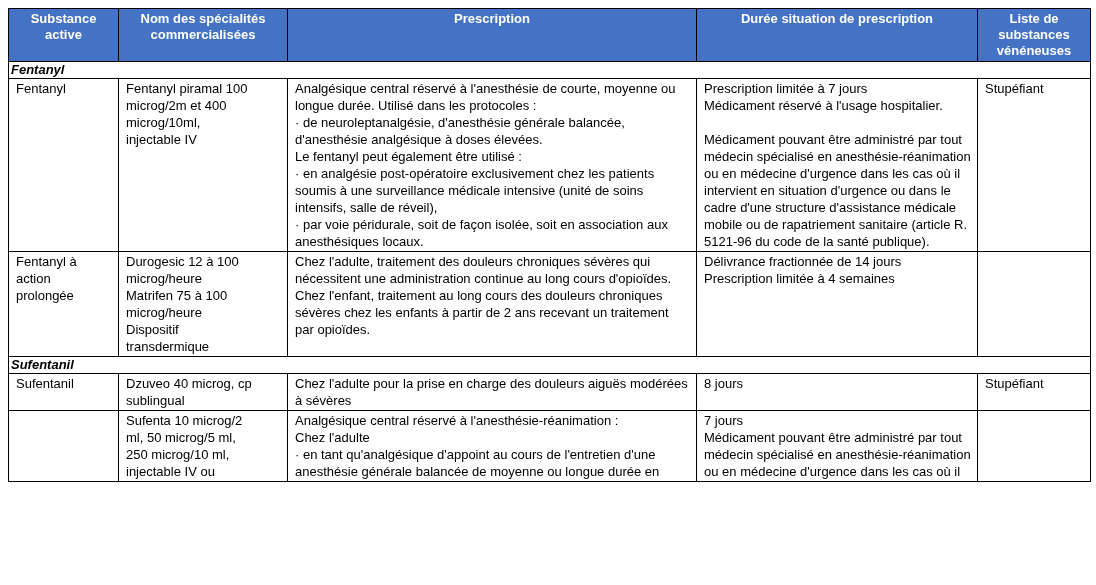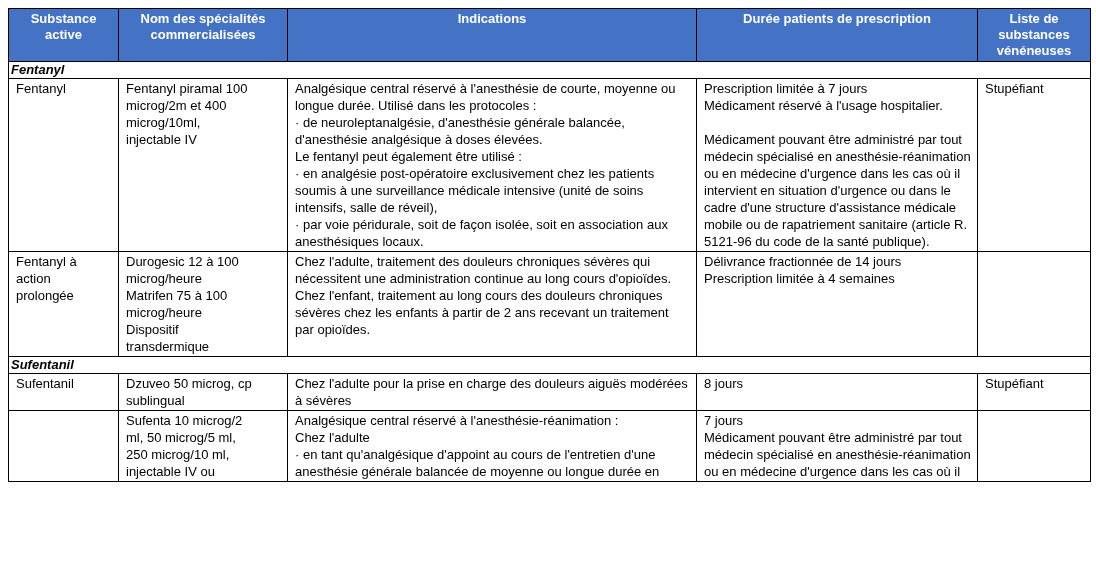--- a/index.html
+++ b/index.html
@@ -70,22 +70,22 @@
       <col style="width:110px">
       <col style="width:169px">
       <col style="width:409px">
       <col style="width:281px">
       <col style="width:113px">
     </colgroup>
     <thead>
       <tr>
         <th>Substance active</th>
         <th>Nom des spécialités commercialisées</th>
-        <th>Indications</th>
-        <th>Durée patients de prescription</th>
+        <th>Prescription</th>
+        <th>Durée situation de prescription</th>
         <th>Liste de substances vénéneuses</th>
       </tr>
     </thead>
     <tbody>
       <tr class="section">
         <td colspan="5">Fentanyl</td>
       </tr>
       <tr class="r-fentanyl">
         <td>Fentanyl</td>
         <td>Fentanyl piramal 100
@@ -115,21 +115,21 @@
 Chez l'enfant, traitement au long cours des douleurs chroniques sévères chez les enfants à partir de 2 ans recevant un traitement par opioïdes.</td>
         <td>Délivrance fractionnée de 14 jours
 Prescription limitée à 4 semaines</td>
         <td></td>
       </tr>
       <tr class="section">
         <td colspan="5">Sufentanil</td>
       </tr>
       <tr class="r-dzuveo">
         <td>Sufentanil</td>
-        <td>Dzuveo 50 microg, cp
+        <td>Dzuveo 40 microg, cp
 sublingual</td>
         <td>Chez l'adulte pour la prise en charge des douleurs aiguës modérées à sévères</td>
         <td>8 jours</td>
         <td>Stupéfiant</td>
       </tr>
       <tr class="r-sufenta">
         <td></td>
         <td>Sufenta 10 microg/2
 ml, 50 microg/5 ml,
 250 microg/10 ml,

